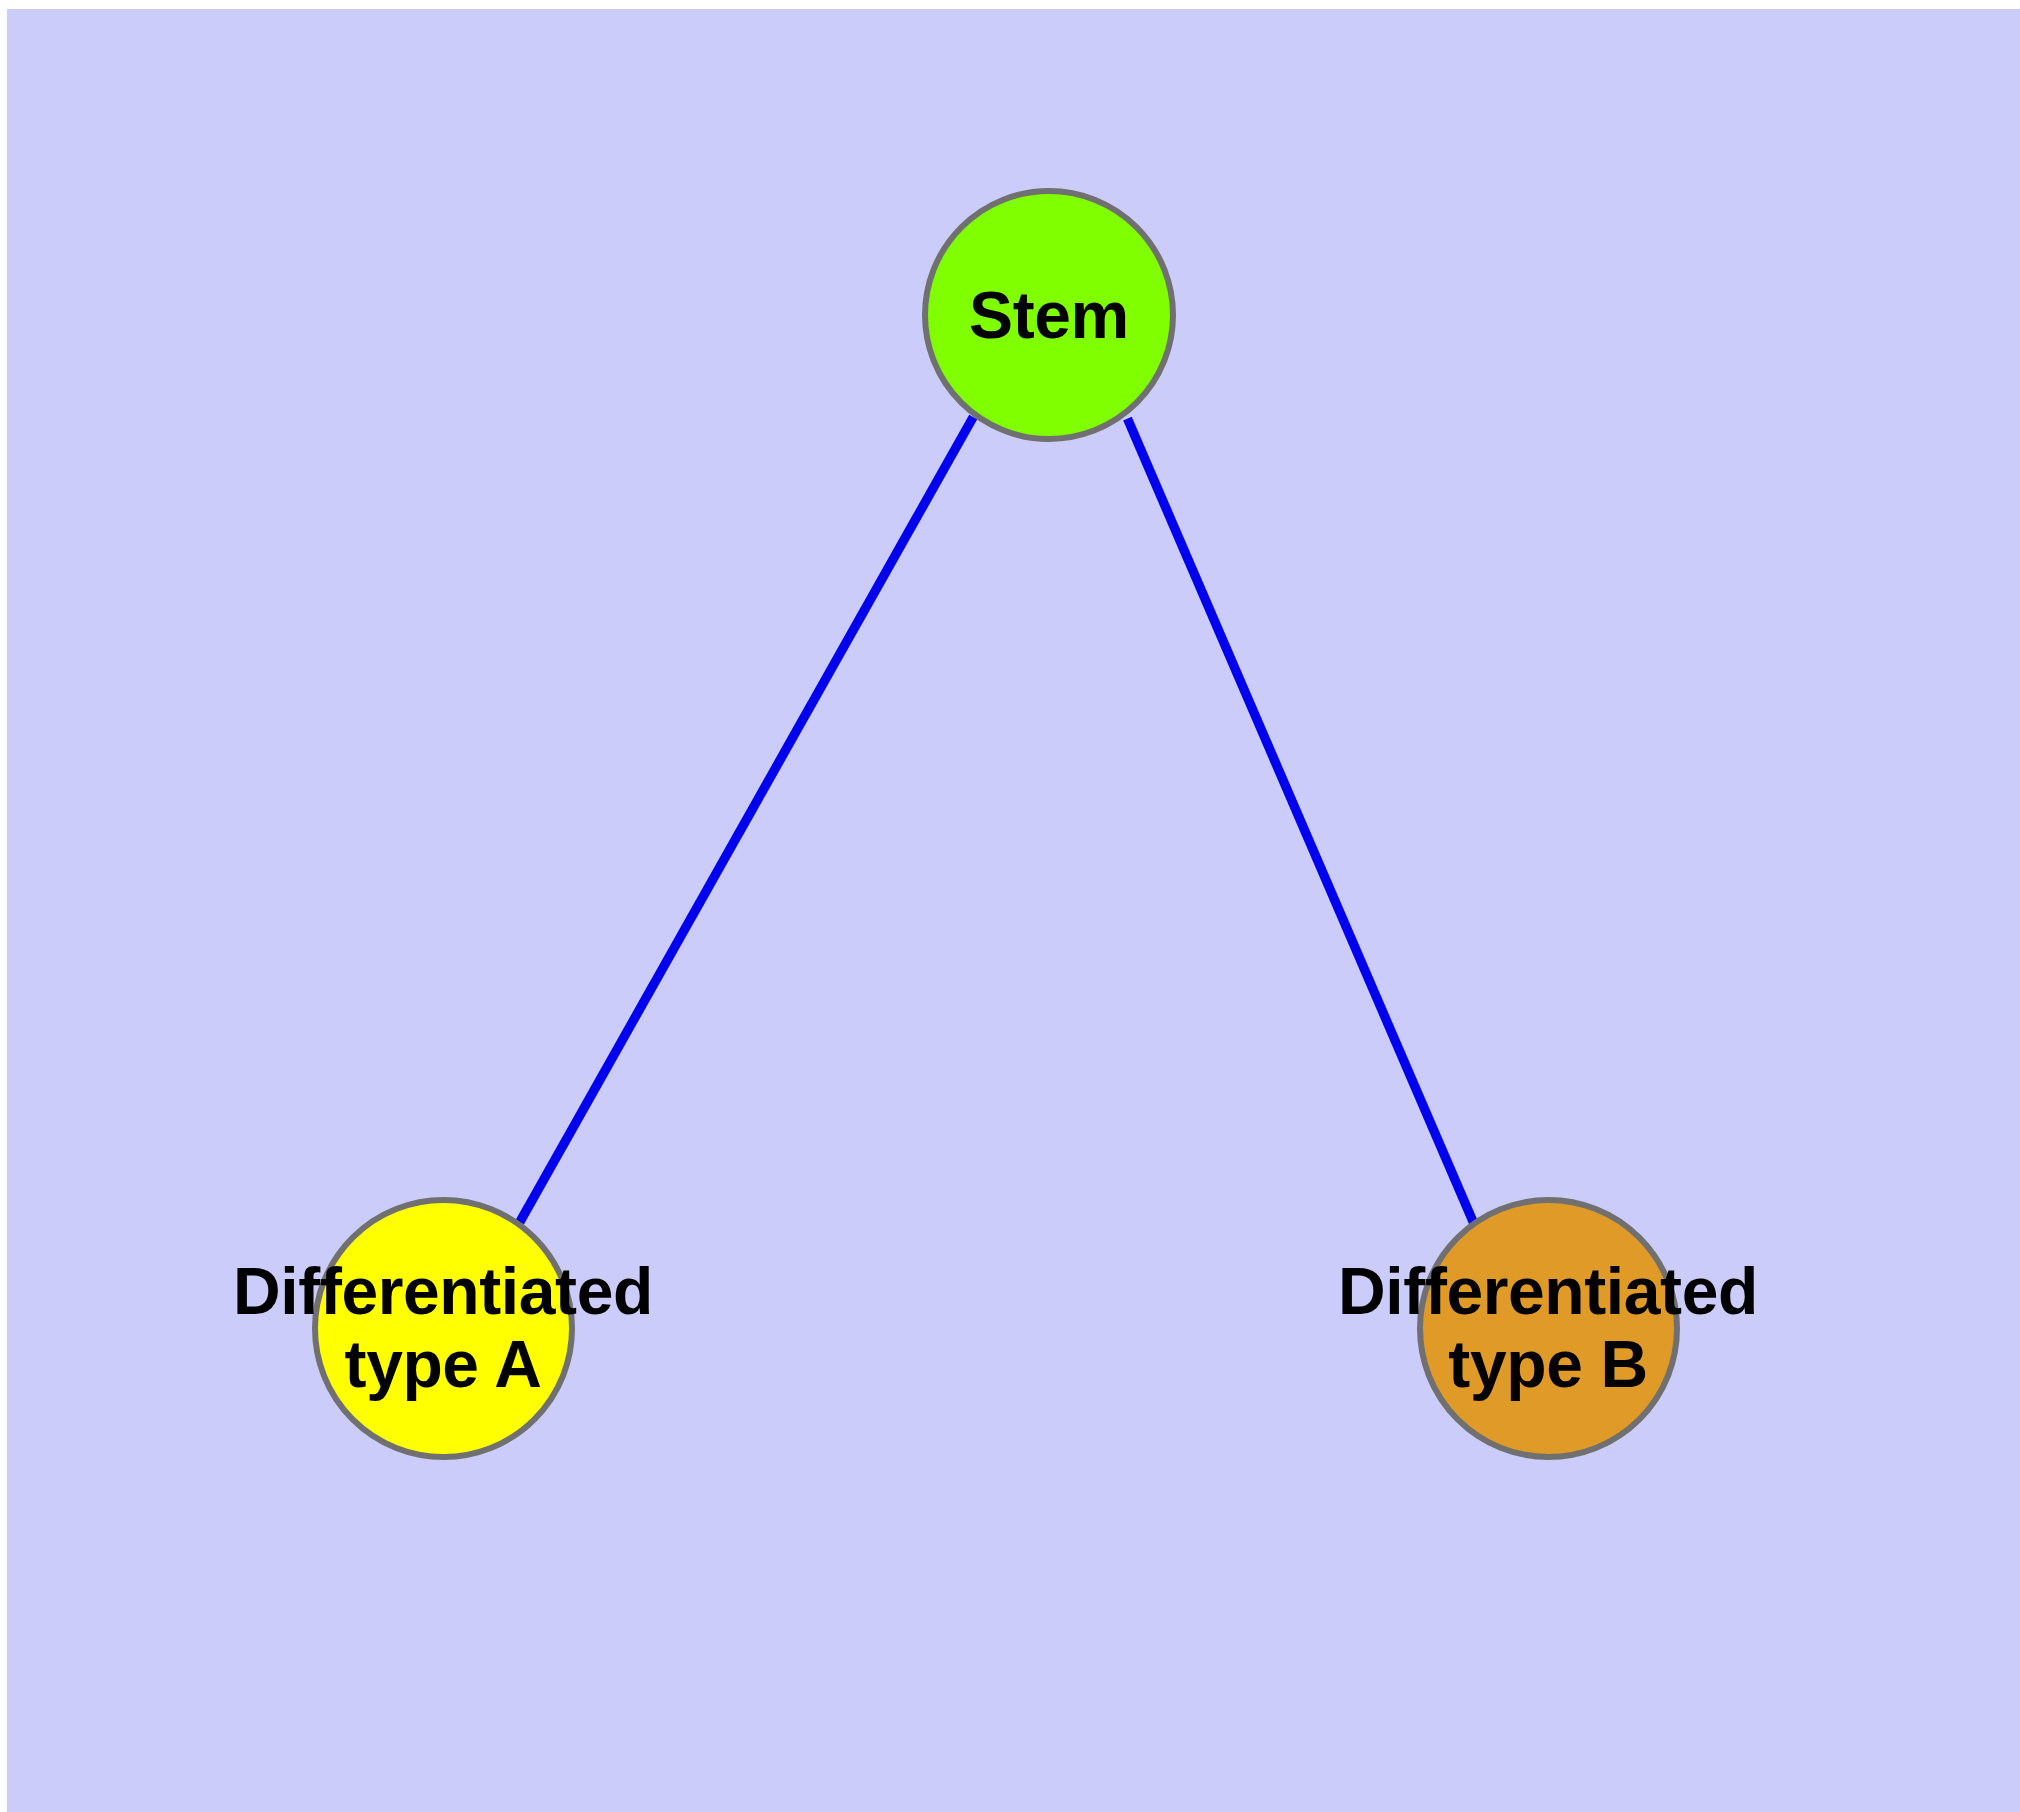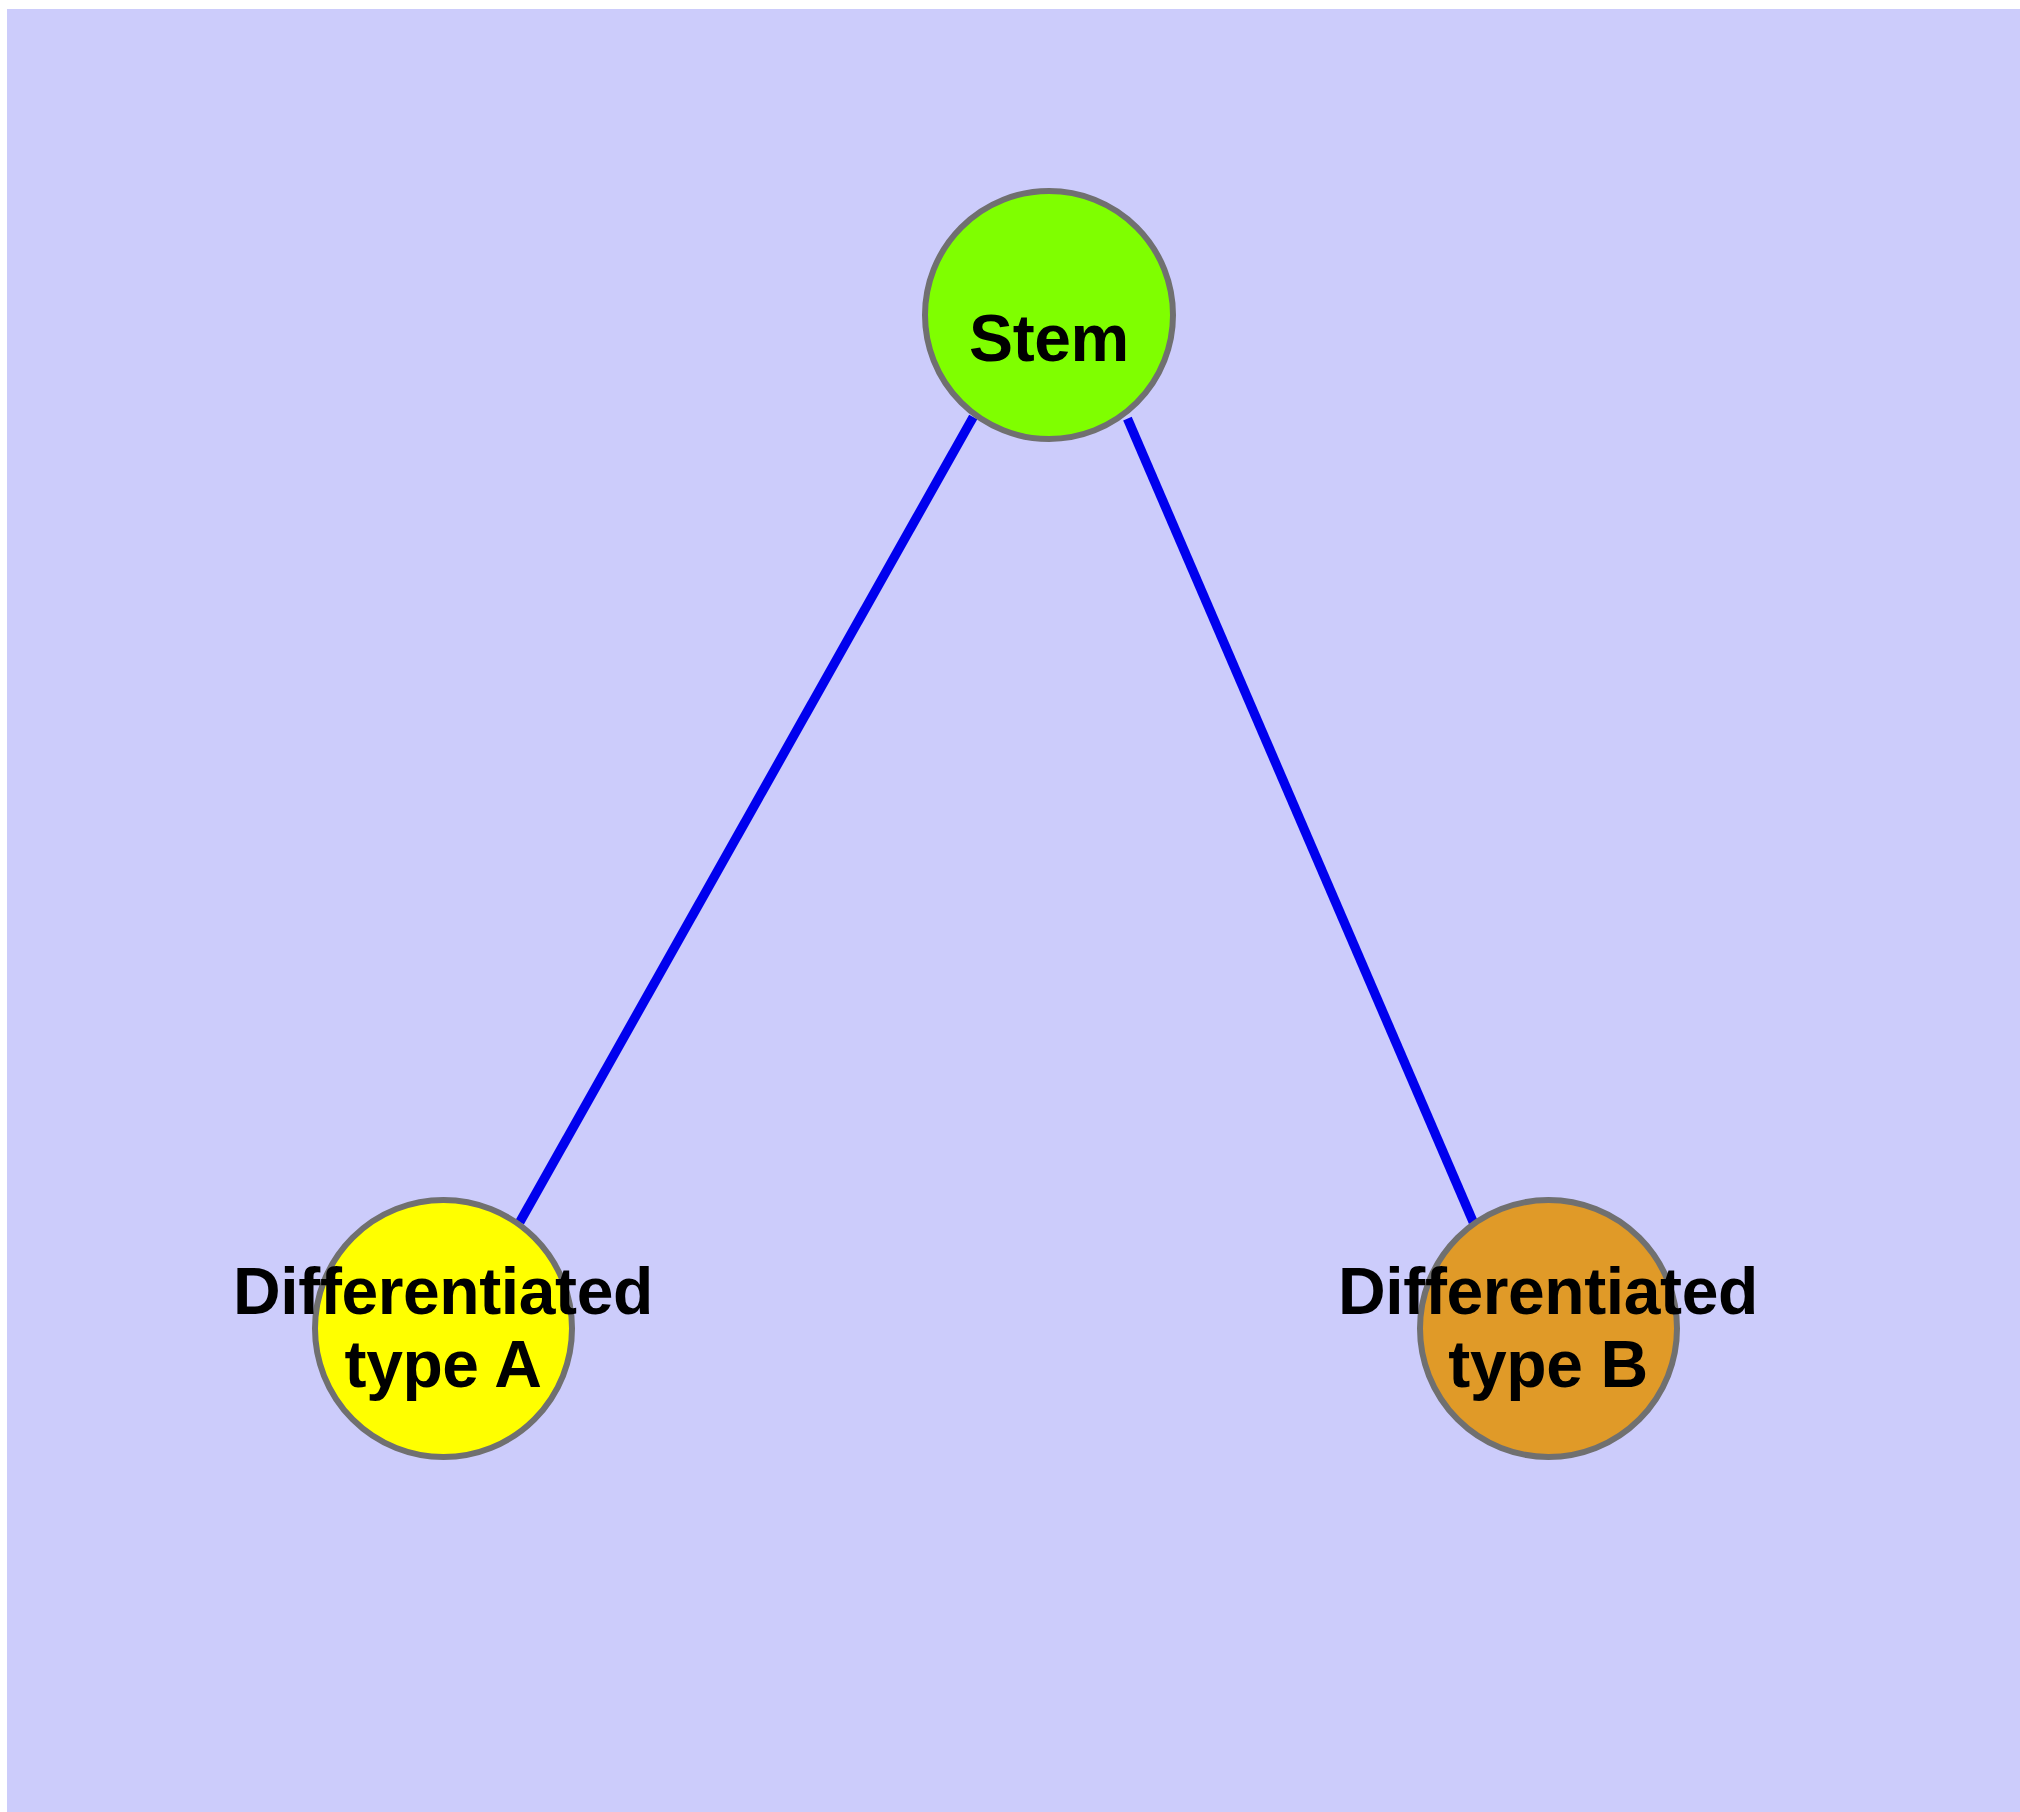--- a/index.html
+++ b/index.html
@@ -74,20 +74,20 @@
 
   <svg id="edge-layer" width="2021" height="1812" viewBox="0 0 2384 2138" xmlns="http://www.w3.org/2000/svg">
     <line class="graph-edge" x1="1148" y1="492" x2="613" y2="1442" stroke="#0000ee" stroke-width="11"></line>
     <line class="graph-edge" x1="1330" y1="494" x2="1738" y2="1442" stroke="#0000ee" stroke-width="11"></line>
   </svg>
 
   <div class="graph-node" style="left: 922px; top: 188px; width: 254px; height: 254px; background: rgb(127, 255, 0); border-color: rgb(112, 112, 112); border-width: 6px;"></div>
   <div class="graph-node" style="left: 312px; top: 1197px; width: 263px; height: 263px; background: rgb(255, 255, 0); border-color: rgb(112, 112, 112); border-width: 6px;"></div>
   <div class="graph-node" style="left: 1417px; top: 1197px; width: 263px; height: 263px; background: rgb(224, 154, 40); border-color: rgb(112, 112, 112); border-width: 6px;"></div>
 
-  <div class="node-label" style="left: 1049px; top: 315px; font-size: 66px; color: rgb(0, 0, 0); margin-top: 23px;">Stem</div>
+  <div class="node-label" style="left: 1049px; top: 315px; font-size: 66px; color: rgb(0, 0, 0);">Stem</div>
   <div class="node-label" style="left: 443px; top: 1328px; font-size: 66px; color: rgb(0, 0, 0);">Differentiated
 type A</div>
   <div class="node-label" style="left: 1548px; top: 1328px; font-size: 66px; color: rgb(0, 0, 0);">Differentiated
 type B</div>
 
 </div>
 
 
 </body></html>

